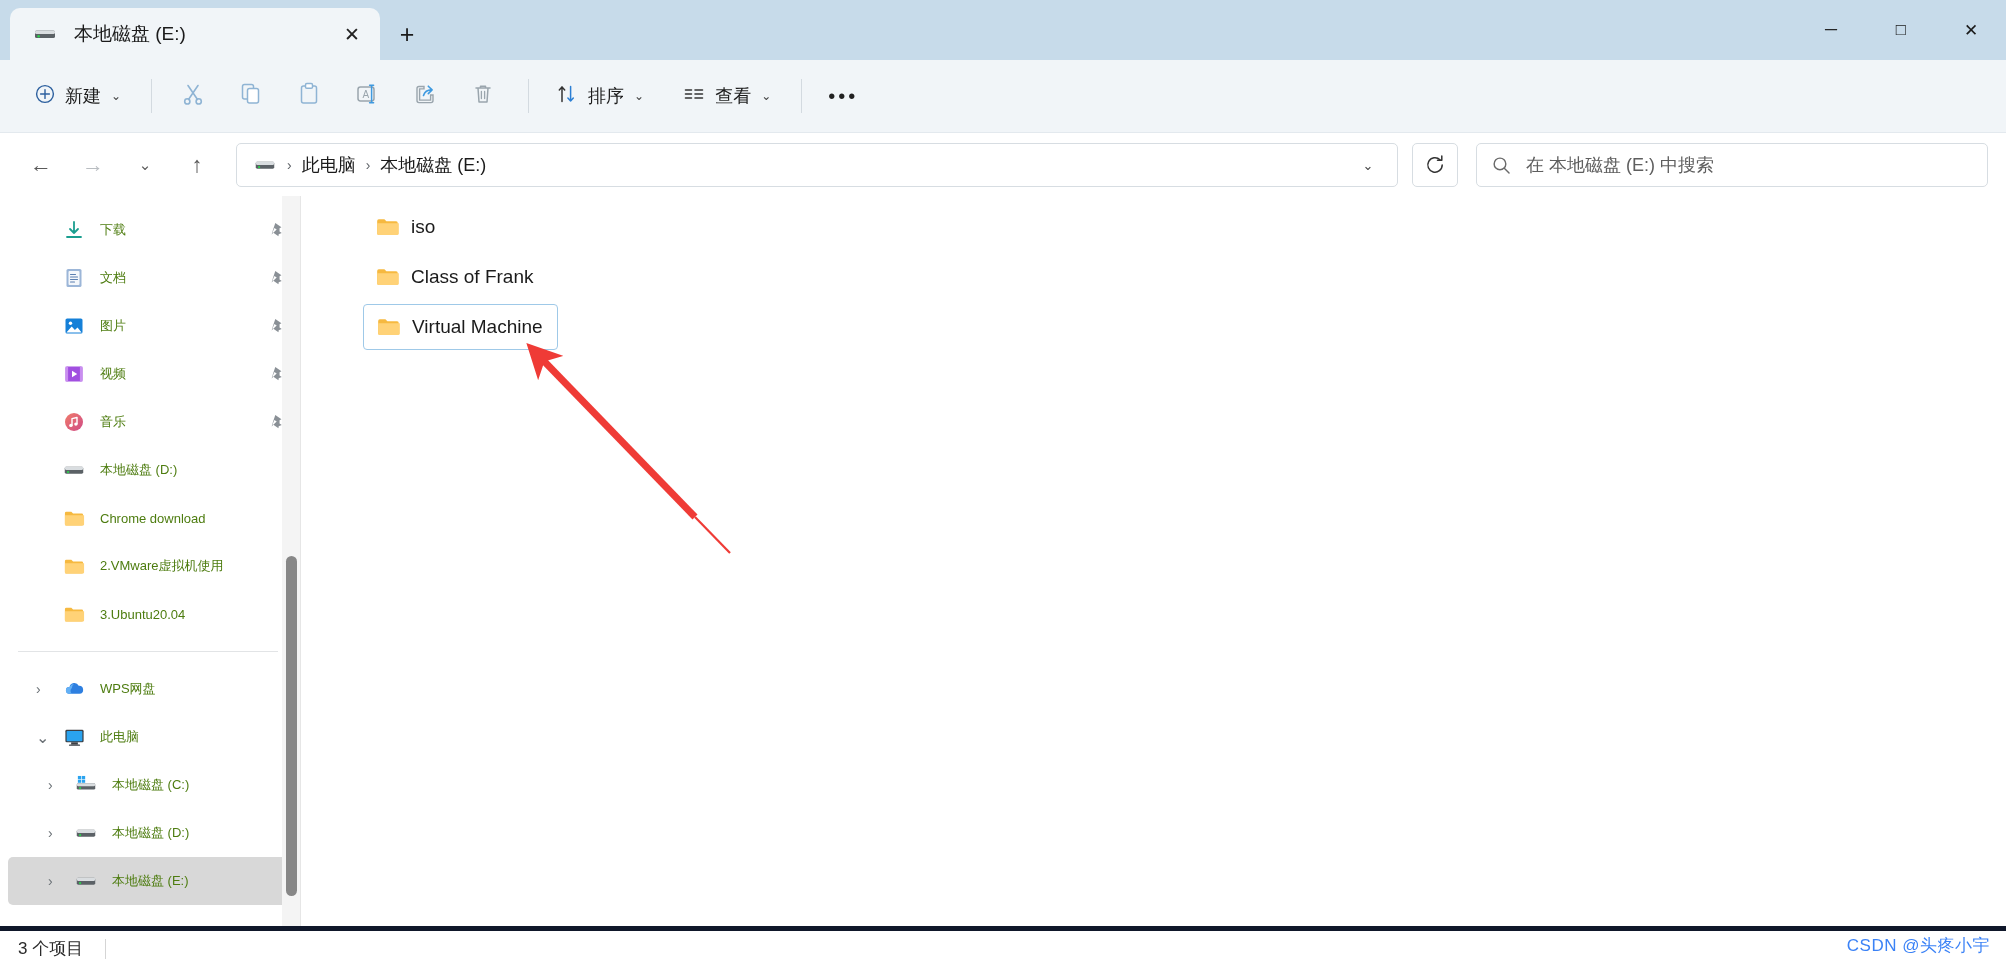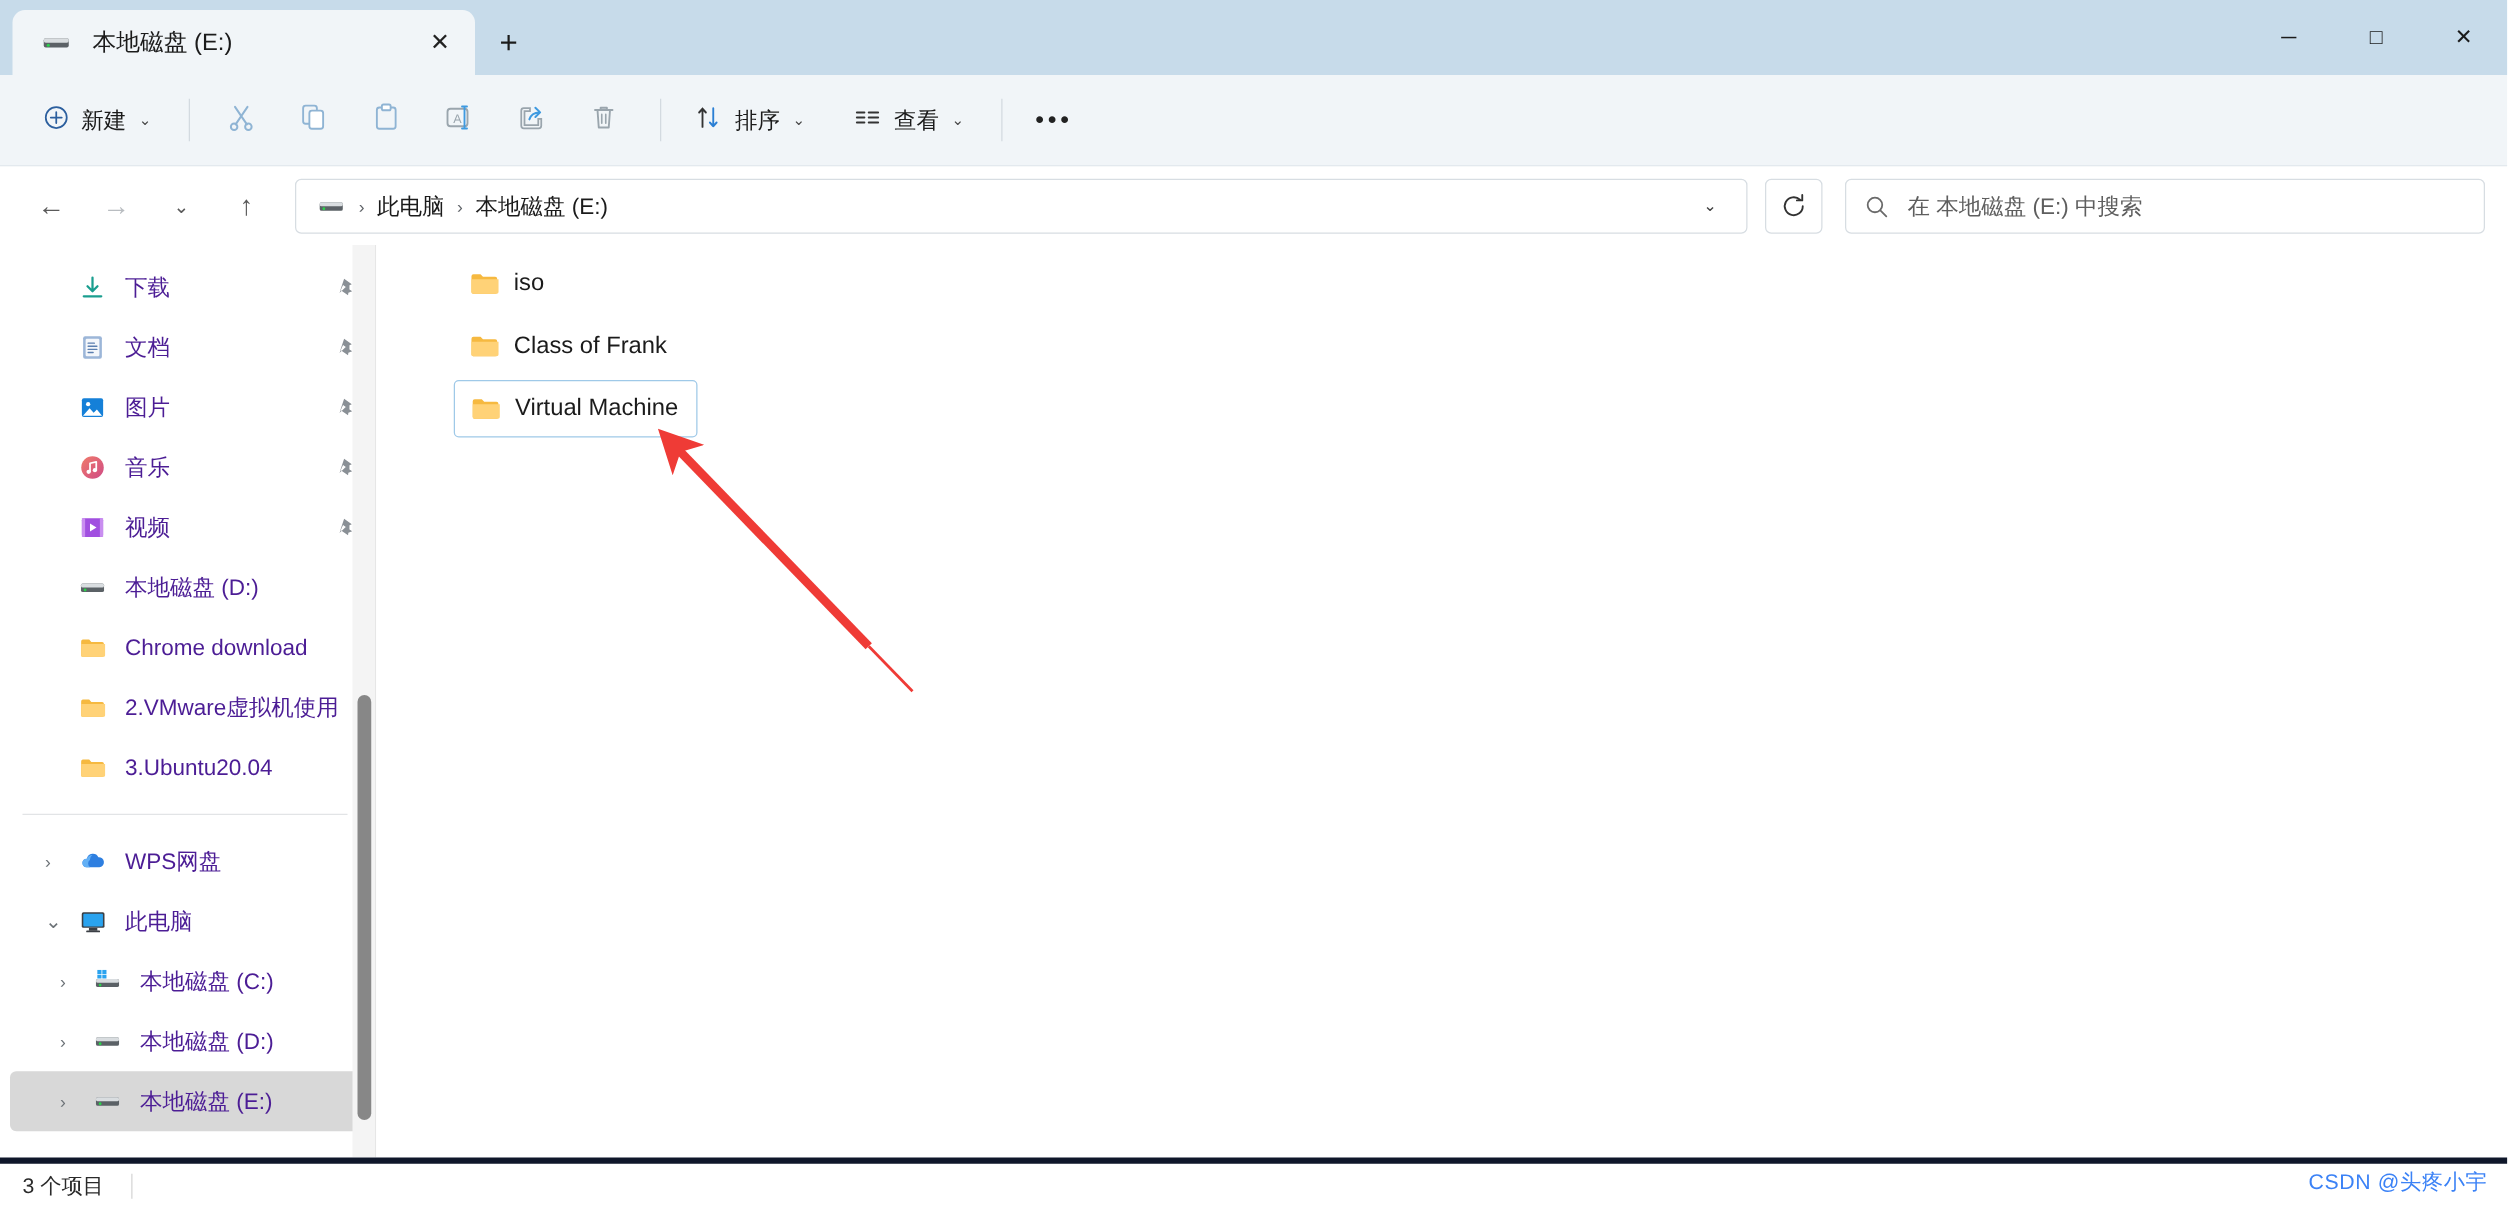--- a/index.html
+++ b/index.html
@@ -152,21 +152,21 @@
   .nav-chevron {
     width: 26px; min-width: 26px; color: #6c7277; font-size: 14px;
     display: flex; align-items: center; justify-content: flex-start;
   }
   .nav-chevron.empty { visibility: hidden; }
   .nav-icon {
     width: 24px; min-width: 24px; height: 24px; margin-right: 14px;
     display: flex; align-items: center; justify-content: center;
   }
   .nav-label {
-    font-size: 18px; color: #4c1d95; white-space: nowrap;
+    font-size: 13px; color: #4d7c0f; white-space: nowrap;
     overflow: hidden; text-overflow: ellipsis;
   }
   .nav-pin { margin-left: auto; color: #8a9096; font-size: 15px; display:flex; align-items:center; }
   .nav-sep { height: 1px; background: #e2e4e6; margin: 13px 22px 13px 18px; }
   .indent-1 { padding-left: 40px; }
 
   #sidebar-scrollbar {
     position: absolute; right: 0; top: 0; width: 18px; height: 730px;
     background: #f4f4f4;
   }
@@ -416,20 +416,38 @@
       <div class="nav-item">
         <span class="nav-chevron empty">›</span>
         <span class="nav-icon">
           <svg width="22" height="22" viewBox="0 0 22 22">
             <rect x="2.5" y="3.5" width="17" height="15" rx="1.6" fill="#1580d8"></rect>
             <circle cx="7.5" cy="8.3" r="1.7" fill="#ffffff"></circle>
             <path d="M3.4 17.5l5.3-6 3.2 3.6 2.6-2.6 4.1 5z" fill="#ffffff"></path>
           </svg>
         </span>
         <span class="nav-label">图片</span>
+        <span class="nav-pin">
+          <svg width="18" height="18" viewBox="0 0 18 18">
+              <path d="M10.5 2.2l5.3 5.3-2 .6-.6 3.2-4.4-4.4-4 5.9 5.9-4 4.4 4.4-3.2.6-.6 2-5.3-5.3" fill="#8a9096" transform="rotate(-10 9 9)"></path>
+            </svg>
+        </span>
+      </div>
+
+      <div class="nav-item">
+        <span class="nav-chevron empty">›</span>
+        <span class="nav-icon">
+          <svg width="22" height="22" viewBox="0 0 22 22">
+            <rect x="2.5" y="3.5" width="17" height="15" rx="1.6" fill="#a14fe0"></rect>
+            <rect x="2.5" y="3.5" width="2.6" height="15" fill="#c98ef0"></rect>
+            <rect x="16.9" y="3.5" width="2.6" height="15" fill="#c98ef0"></rect>
+            <path d="M9 7.8l5.2 3.2L9 14.2z" fill="#ffffff"></path>
+          </svg>
+        </span>
+        <span class="nav-label">视频</span>
         <span class="nav-pin">
           <svg width="18" height="18" viewBox="0 0 18 18">
               <path d="M10.5 2.2l5.3 5.3-2 .6-.6 3.2-4.4-4.4-4 5.9 5.9-4 4.4 4.4-3.2.6-.6 2-5.3-5.3" fill="#8a9096" transform="rotate(-10 9 9)"></path>
             </svg>
         </span>
       </div>
 
       <div class="nav-item">
         <span class="nav-chevron empty">›</span>
         <span class="nav-icon">
@@ -450,38 +468,20 @@
         <span class="nav-pin">
           <svg width="18" height="18" viewBox="0 0 18 18">
               <path d="M10.5 2.2l5.3 5.3-2 .6-.6 3.2-4.4-4.4-4 5.9 5.9-4 4.4 4.4-3.2.6-.6 2-5.3-5.3" fill="#8a9096" transform="rotate(-10 9 9)"></path>
             </svg>
         </span>
       </div>
 
       <div class="nav-item">
         <span class="nav-chevron empty">›</span>
         <span class="nav-icon">
-          <svg width="22" height="22" viewBox="0 0 22 22">
-            <rect x="2.5" y="3.5" width="17" height="15" rx="1.6" fill="#a14fe0"></rect>
-            <rect x="2.5" y="3.5" width="2.6" height="15" fill="#c98ef0"></rect>
-            <rect x="16.9" y="3.5" width="2.6" height="15" fill="#c98ef0"></rect>
-            <path d="M9 7.8l5.2 3.2L9 14.2z" fill="#ffffff"></path>
-          </svg>
-        </span>
-        <span class="nav-label">视频</span>
-        <span class="nav-pin">
-          <svg width="18" height="18" viewBox="0 0 18 18">
-              <path d="M10.5 2.2l5.3 5.3-2 .6-.6 3.2-4.4-4.4-4 5.9 5.9-4 4.4 4.4-3.2.6-.6 2-5.3-5.3" fill="#8a9096" transform="rotate(-10 9 9)"></path>
-            </svg>
-        </span>
-      </div>
-
-      <div class="nav-item">
-        <span class="nav-chevron empty">›</span>
-        <span class="nav-icon">
           <svg width="24" height="24" viewBox="0 0 26 26">
             <rect x="3" y="9.5" width="20" height="7.5" rx="1.6" fill="#5b6166"></rect>
             <rect x="3" y="9.5" width="20" height="3.6" rx="1.6" fill="#d9dde0"></rect>
             <circle cx="6.6" cy="15.2" r="1.25" fill="#2bd14b"></circle>
           </svg>
         </span>
         <span class="nav-label">本地磁盘 (D:)</span>
       </div>
 
       <div class="nav-item">

